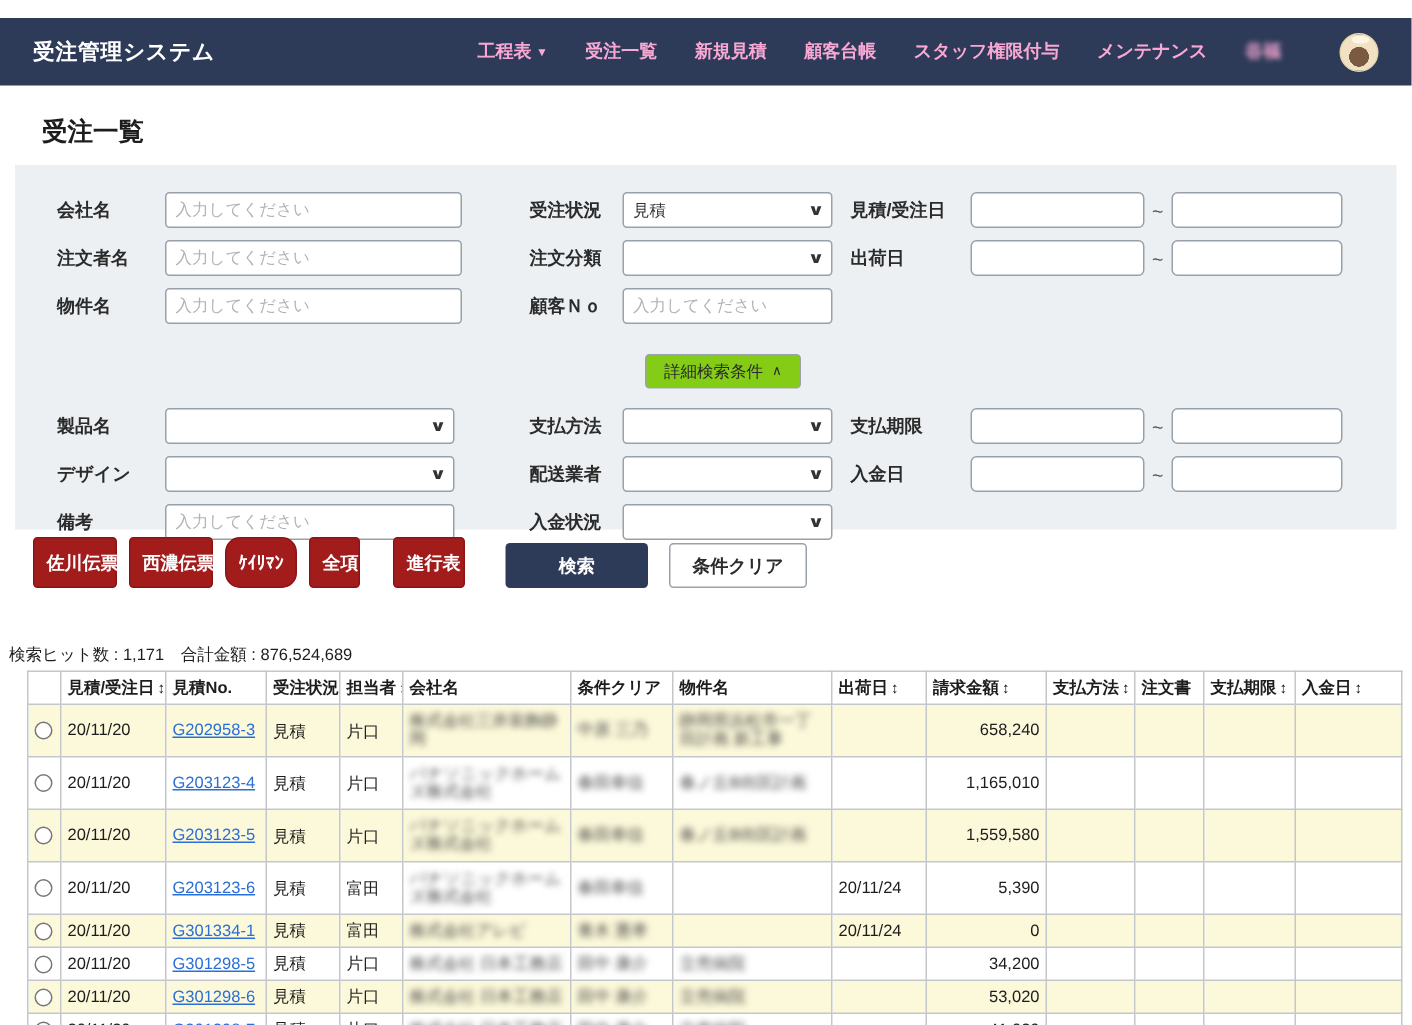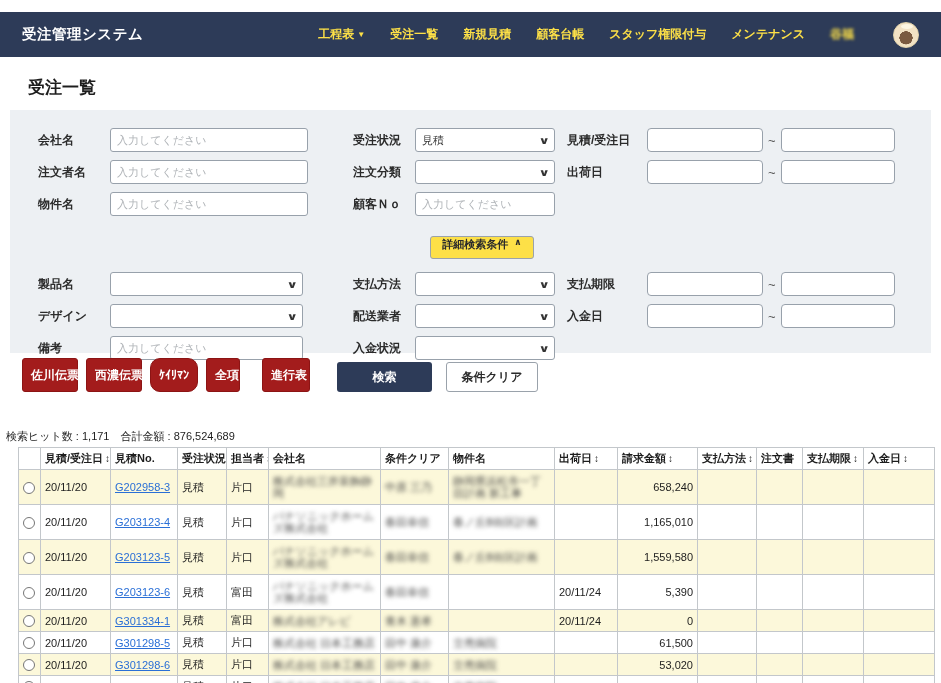--- a/index.html
+++ b/index.html
@@ -4,21 +4,21 @@
 <style>
   * { box-sizing: border-box; margin: 0; padding: 0; }
   html,body { width: 941px; height: 683px; overflow: hidden; background: #fff;
     font-family: "Liberation Sans", "DejaVu Sans", sans-serif; }
 
   
   .topbar { position: absolute; left: 0; top: 12px; width: 941px; height: 45px;
     background: #2d3b58; display: flex; align-items: center; padding: 0 22px; }
   .brand { color: #fff; font-size: 14.5px; font-weight: bold; letter-spacing: .5px; cursor: pointer; }
   .nav { margin-left: auto; display: flex; align-items: center; gap: 25px; }
-  .nav-item { color: #fde047; font-size: 12px; font-weight: bold; cursor: pointer; white-space: nowrap; }
+  .nav-item { color: #f9a8d4; font-size: 12px; font-weight: bold; cursor: pointer; white-space: nowrap; }
   .nav-item .caret { font-size: 8px; margin-left: 3px; vertical-align: 1px; }
   .nav-item.redacted { filter: blur(1.6px); }
   .avatar { width: 26px; height: 26px; border-radius: 50%; margin-left: 14px; cursor: pointer;
     background: radial-gradient(circle at 50% 62%, #7a5a40 0 34%, #f2e2c4 35% 100%);
     border: 1px solid #e6d6ae; position: relative; }
   .avatar::before { content: ""; position: absolute; left: 7px; top: 1px; width: 12px; height: 5px;
     border-radius: 50%; background: #fdf6e2; }
 
   
   .page-title { position: absolute; left: 28px; top: 76px; font-size: 17px; font-weight: bold; color: #1d1d1d; }
@@ -29,23 +29,23 @@
   .flabel { font-size: 12px; font-weight: bold; color: #2b2b2b; white-space: nowrap; }
   .tinput { height: 24px; border: 1px solid #98a1ab; border-radius: 3px; background: #fff;
     font-size: 11px; padding: 0 6px; color: #333; font-family: inherit; }
   .tinput::placeholder { color: #b0b4b8; }
   .sel { height: 24px; border: 1px solid #98a1ab; border-radius: 3px; background: #fff;
     display: flex; align-items: center; padding: 0 6px; cursor: pointer; }
   .sel-val { font-size: 11px; color: #333; flex: 1; white-space: nowrap; overflow: hidden; }
   .sel-caret { font-size: 10px; color: #333; font-weight: bold; transform: scaleX(1.4); }
   .tilde { font-size: 13px; color: #555; margin: 0 5px; }
   .detail-toggle { position: absolute; left: 420px; top: 126px; width: 104px; height: 23px;
-    background: #fde047; border: 1px solid #9aa2ab; border-radius: 3px; display: flex;
-    justify-content: center; gap: 6px; cursor: pointer;
-    font-size: 11px; font-weight: bold; color: #2b2b2b; }
+    background: #84cc16; border: 1px solid #9aa2ab; border-radius: 3px; display: flex;
+    align-items: center; justify-content: center; gap: 6px; cursor: pointer;
+    font-size: 11px; font-weight: normal; color: #2b2b2b; }
   .detail-toggle .chev { font-size: 9px; }
 
   
   .actions { position: absolute; left: 0; top: 358px; width: 941px; height: 36px; }
   .redbtn { position: absolute; top: 0; height: 34px; background: #a31c1c; color: #fff;
     border: 1px solid #8c1414; border-radius: 3px; font-size: 12px; font-weight: bold;
     font-family: inherit; cursor: pointer; padding: 0 8px; white-space: nowrap; }
   .searchbtn { position: absolute; left: 337px; top: 4px; width: 95px; height: 30px;
     background: #2d3b58; color: #fff; border: none; border-radius: 3px;
     font-size: 12px; font-weight: bold; font-family: inherit; cursor: pointer; }
@@ -366,21 +366,21 @@
       <td>
           <span class="blur">株式会社 日本工務店</span>
         </td>
       <td>
           <span class="blur">田中 康介</span>
         </td>
       <td>
           <span class="blur">立売病院</span>
         </td>
       <td></td>
-      <td class="num">61,500</td>
+      <td class="num">34,200</td>
       <td></td>
       <td></td>
       <td></td>
       <td></td>
     </tr>
     <tr class="short alt">
       <td><span class="radio"></span></td>
       <td>20/11/20</td>
       <td><span class="qlink">G301298-6</span></td>
       <td>見積</td>

